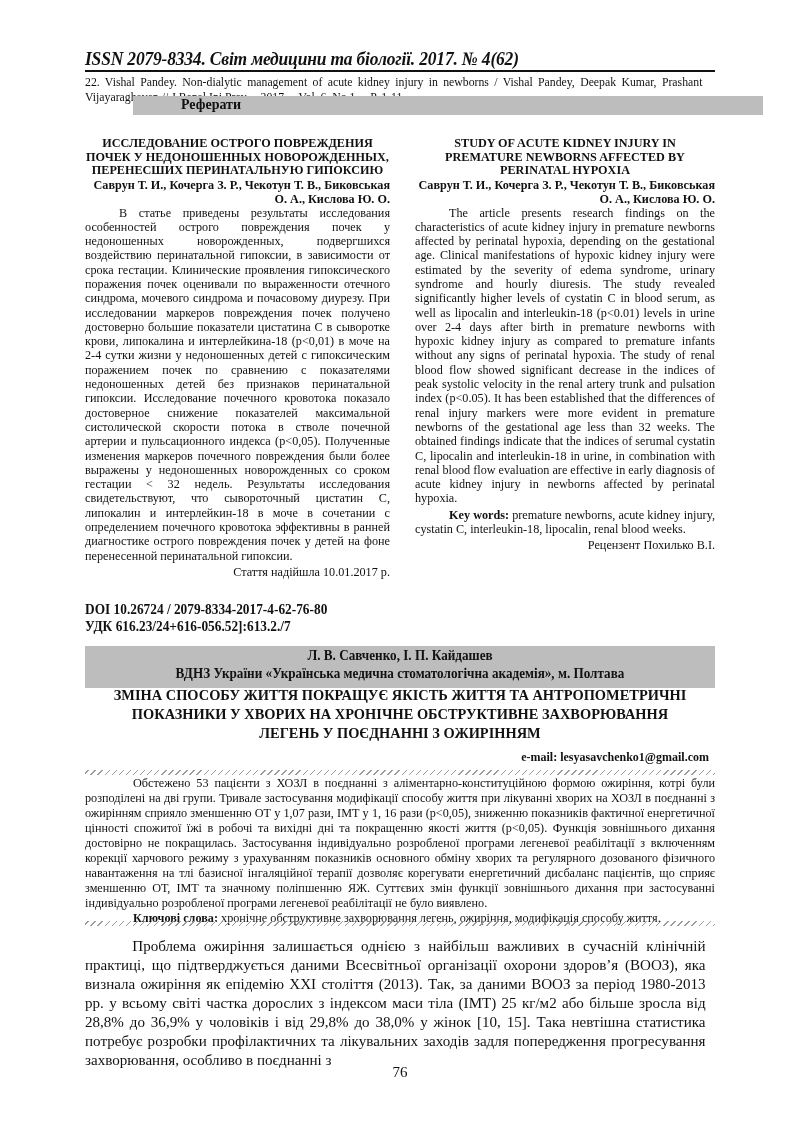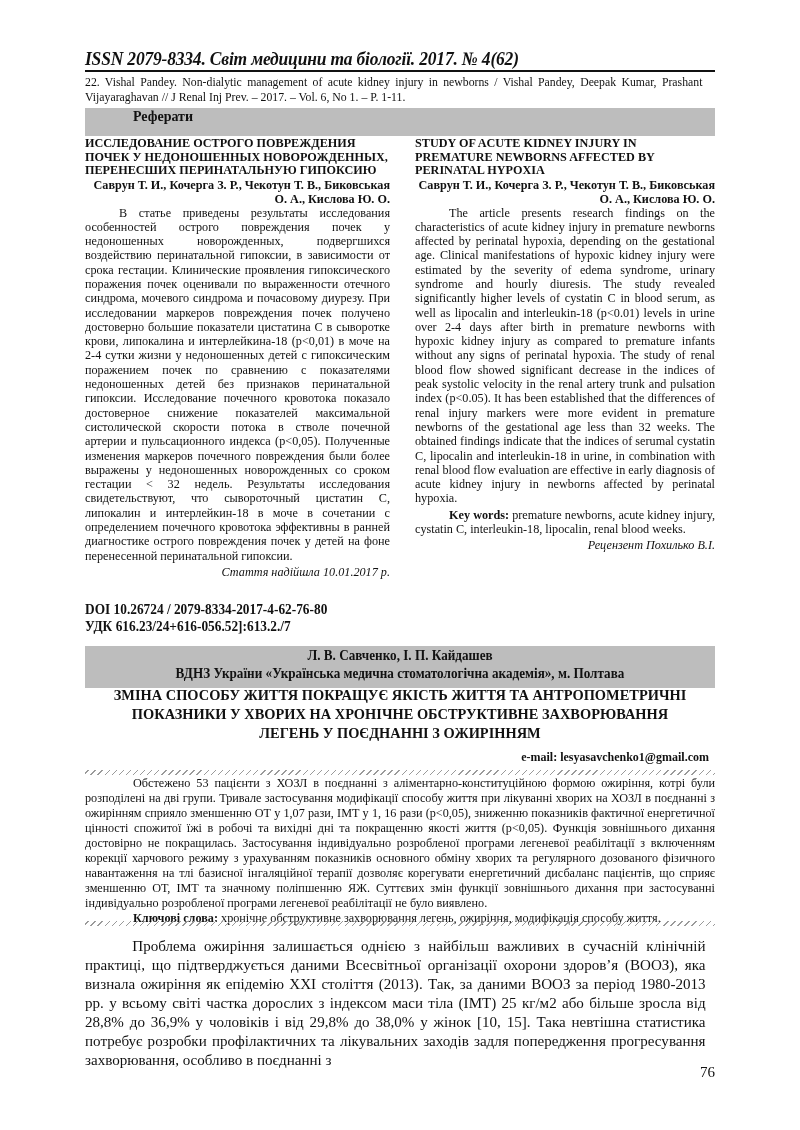--- a/index.html
+++ b/index.html
@@ -9,32 +9,32 @@
 
   .journal-header { position: absolute; top: 48px; left: 0; width: 630px;
     font-family: "Liberation Serif", serif; font-style: italic; font-weight: bold;
     font-size: 19px; letter-spacing: -0.2px; transform: scaleX(0.92); transform-origin: left; white-space: nowrap; }
   .header-rule { position: absolute; top: 70px; left: 0; width: 630px; height: 2px; background: #111; }
 
   .ref-item { position: absolute; top: 75px; left: 0; width: 630px; font-size: 12px; line-height: 15px;
     text-align: justify; text-align-last: left; transform: scaleX(0.98); transform-origin: left; }
 
   .section-bar { position: absolute; left: 0; width: 630px; background: #bdbdbd; }
-  .bar-referaty { top: 108px; height: 28px; }
+  .bar-referaty { top: 96px; height: 19px; margin-left: 48px; }
   .bar-referaty span { position: absolute; left: 48px; top: 1px; font-weight: bold; font-size: 14px; }
 
   .col { position: absolute; top: 137px; width: 305px; font-size: 12.2px; line-height: 14.3px; }
   .col-left { left: 0; }
   .col-right { left: 330px; width: 300px; }
-  .abs-title { text-align: left; font-weight: bold; font-size: 12.2px; line-height: 13.5px; }
+  .abs-title { text-align: center; font-weight: bold; font-size: 12.2px; line-height: 13.5px; }
   .abs-authors { text-align: right; font-weight: bold; font-size: 12.2px; line-height: 14px; }
   .abs-body { text-align: justify; text-indent: 34px; }
   .abs-keywords { text-align: justify; text-indent: 34px; margin-top: 2px; }
   .abs-keywords b { font-weight: bold; }
-  .abs-sign { text-align: right; margin-top: 2px; font-style: italic; }
+  .abs-sign { text-align: right; margin-top: 2px; }
 
   .doi { position: absolute; top: 601px; left: 0; font-weight: bold; font-size: 14.5px; line-height: 17px; transform: scaleX(0.92); transform-origin: left; }
 
   .bar-authors { top: 646px; height: 42px; }
   .bar-authors div { text-align: center; font-weight: bold; font-size: 14px; line-height: 18px; transform: scaleX(0.94); }
   .bar-authors .a1 { padding-top: 1px; }
 
   .main-title { position: absolute; top: 685px; left: 0; width: 630px; text-align: center;
     font-weight: bold; font-size: 15.5px; line-height: 19px; transform: scaleX(0.93); transform-origin: center; }
 
@@ -49,21 +49,21 @@
 
   .uk-abstract { position: absolute; top: 776px; left: 0; width: 630px; font-size: 12.2px; line-height: 15px;
     text-align: justify; }
   .uk-abstract p { margin: 0; text-indent: 48px; }
   .uk-abstract .kw { text-indent: 48px; }
   .uk-abstract .kw b { font-weight: bold; }
 
   .intro { position: absolute; top: 936px; left: 0; width: 630px; font-size: 15.3px; line-height: 19px;
     text-align: justify; text-indent: 48px; transform: scaleX(0.985); transform-origin: left; }
 
-  .page-num { position: absolute; top: 1064px; left: 0; width: 630px; text-align: right; font-size: 15px; }
+  .page-num { position: absolute; top: 1064px; left: 0; width: 630px; text-align: center; font-size: 15px; }
 </style>
 </head>
 <body>
 
 <div class="page">
 
   <div class="journal-header">ISSN 2079-8334. Світ медицини та біології. 2017. № 4(62)</div>
   <div class="header-rule"></div>
 
   <div class="ref-item">22. Vishal Pandey. Non-dialytic management of acute kidney injury in newborns / Vishal Pandey, Deepak Kumar, Prashant Vijayaraghavan // J Renal Inj Prev. – 2017. – Vol. 6, No 1. – P. 1-11.</div>

